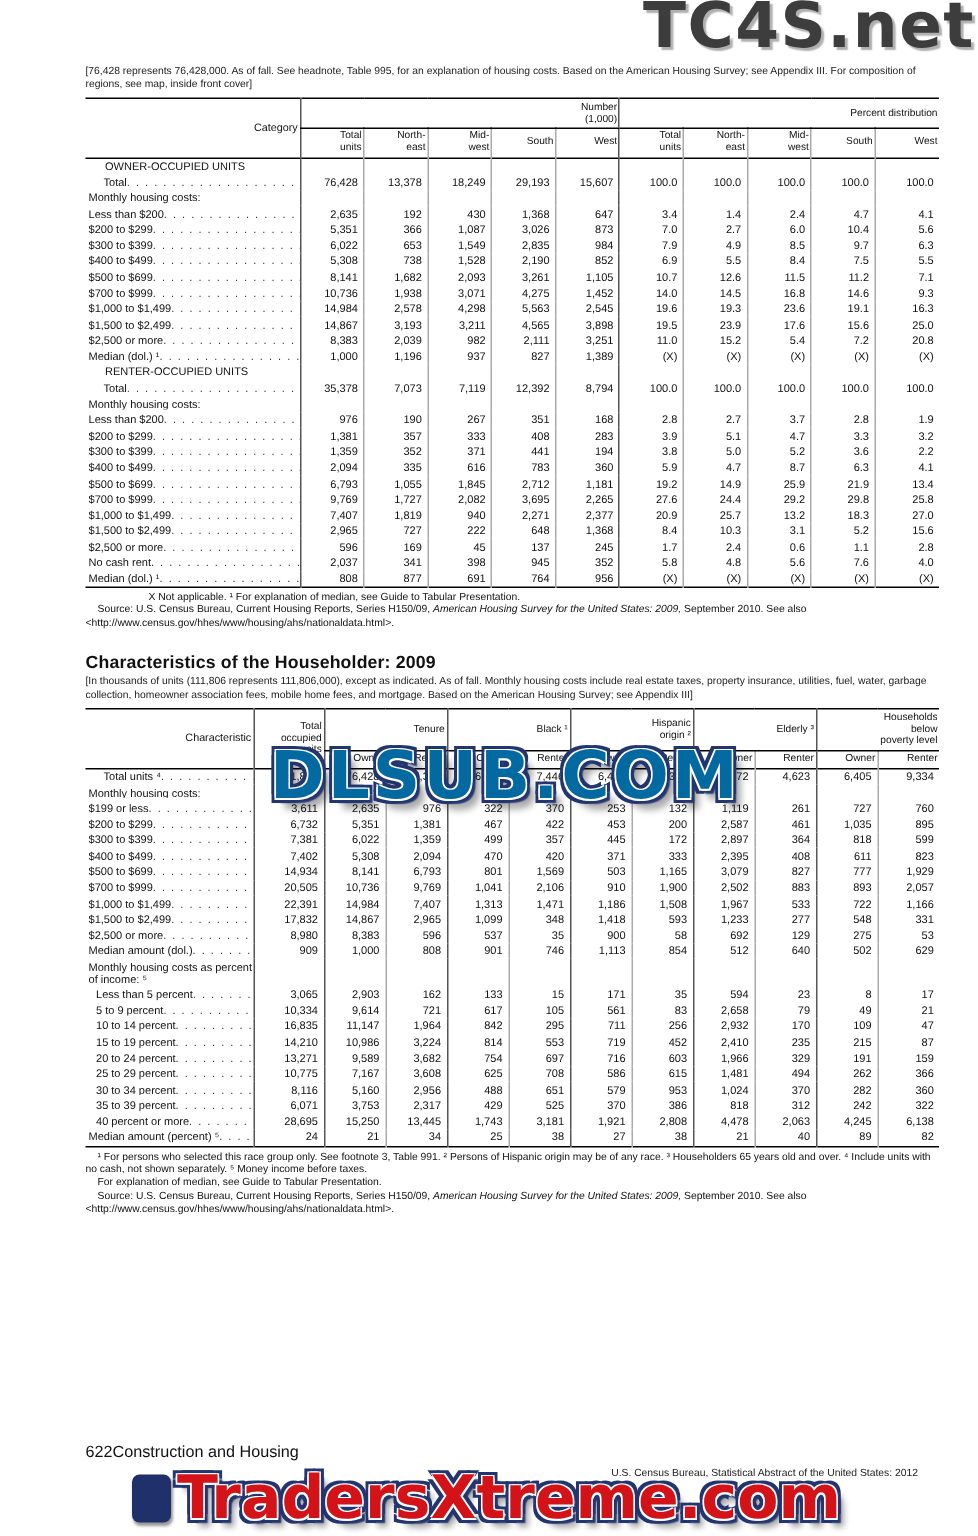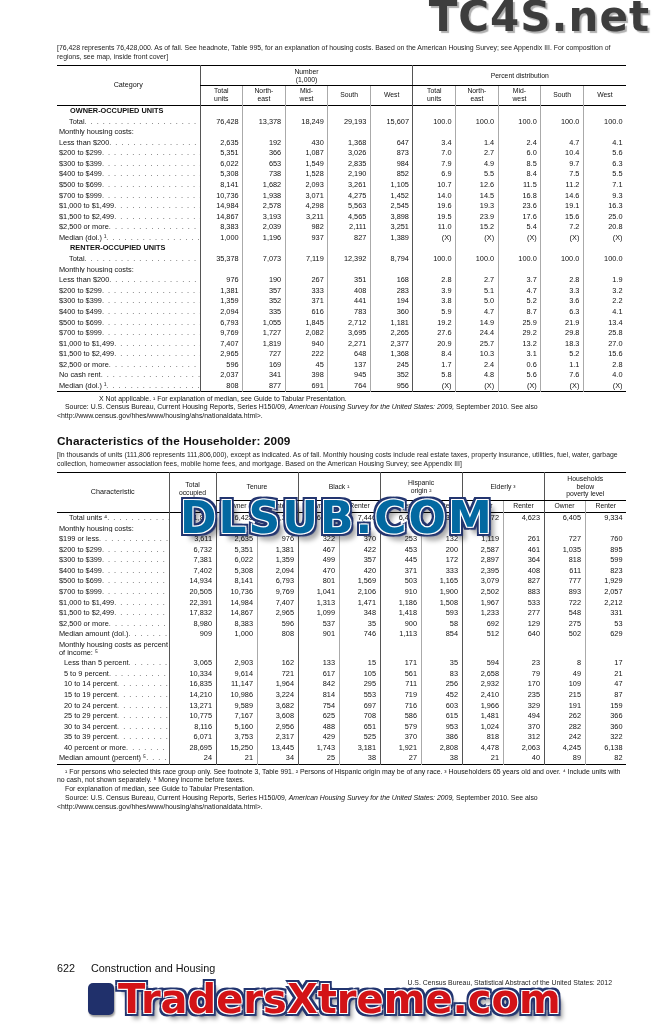--- a/index.html
+++ b/index.html
@@ -8,34 +8,34 @@
        font-family:"Liberation Sans",sans-serif}
   .content{position:absolute;inset:0;padding:42px 26px 0 57px}
 
   .tbl-title{font-size:11.8px;font-weight:bold;margin:0 0 3px;letter-spacing:.1px}
   .tbl-title.two{margin-bottom:0}
   .headnote{font-size:6.9px;line-height:1.25;margin:2px 0 4px;color:#222}
 
   table{border-collapse:collapse;table-layout:fixed;width:569px;
         border-top:1.6px solid #000;border-bottom:1.4px solid #000}
   thead{border-bottom:1px solid #000}
-  th{font-weight:normal;font-size:6.8px;line-height:1.15;text-align:center;vertical-align:middle;
+  th{font-weight:normal;font-size:6.8px;line-height:1.15;text-align:right;vertical-align:middle;
      padding:1.5px 1px;white-space:pre-line}
   th.grp{border-bottom:1px solid #000}
   th.cat{font-size:7.2px}
   th.vl,td.num{border-left:1px solid #aaa}
   th.gb,td.gb{border-left:1px solid #555}
   td{font-size:7.35px;line-height:1.05;padding:1.45px 0;vertical-align:bottom}
   td.num{text-align:right;padding-right:3.5px}
   td.lbl{padding-left:2px;overflow:hidden}
   .lblflex{display:flex;align-items:baseline;overflow:hidden}
   .txt{white-space:nowrap}
   .leader{flex:1;overflow:hidden;white-space:nowrap;letter-spacing:1px;color:#333}
   .leader::before{content:" . . . . . . . . . . . . . . . . . . . . . . . . . . . . . . . . . . . . . . . . . . ."}
-  .row-section .txt{font-weight:bold}
+  .row-section .txt{font-weight:normal}
   .row-section td.lbl{padding-left:13px}
   .row-total td{font-weight:normal}
   .row-total td.lbl{padding-left:12px}
   td.lbl.ind{padding-left:7px}
   .row-subhead2 .txt{white-space:normal}
 
   .footnote994{font-size:6.9px;margin:3px 0 1px;padding-left:42px}
   .fn{font-size:6.9px;margin:3px 0 0;text-indent:8px;line-height:1.25}
   .fn2{font-size:6.9px;margin:0;text-indent:8px;line-height:1.25}
   .src{font-size:6.9px;line-height:1.3;margin:1px 0 0;text-indent:8px}
@@ -51,21 +51,21 @@
                   6px 7px 5px rgba(0,0,0,.35)}
   .wm-bot{bottom:2px;left:88px;font-size:40px;color:#d31317;letter-spacing:0;
       display:flex;align-items:center;gap:4px;
       text-shadow:-1px -1px 0 #fff,1px -1px 0 #fff,-1px 1px 0 #fff,1px 1px 0 #fff,
                   -3px -3px 0 #23356f,3px -3px 0 #23356f,-3px 3px 0 #23356f,3px 3px 1px #23356f,
                   5px 6px 4px rgba(0,0,0,.35)}
   .wm-logo{width:26px;height:32px;background:#20306b;border-radius:5px;flex:0 0 auto;
       box-shadow:1px 2px 2px rgba(0,0,0,.4)}
 
   .pagefoot{position:absolute;left:57px;bottom:50px;font-size:10.8px}
-  .pagefoot .pnum{margin-right:16px}
+  .pagefoot .pnum{}
   .credit{position:absolute;right:40px;bottom:38px;font-size:6.9px;color:#222}
 </style>
 </head>
 <body>
 
 <div class="content">
 
   <section>
     <p class="headnote">[76,428 represents 76,428,000. As of fall. See headnote, Table 995, for an explanation of housing costs. Based on the American Housing Survey; see Appendix III. For composition of regions, see map, inside front cover]</p>
 
@@ -790,21 +790,21 @@
             <td class="num gb">22,391</td>
             <td class="num gb">14,984</td>
             <td class="num">7,407</td>
             <td class="num gb">1,313</td>
             <td class="num">1,471</td>
             <td class="num gb">1,186</td>
             <td class="num">1,508</td>
             <td class="num gb">1,967</td>
             <td class="num">533</td>
             <td class="num gb">722</td>
-            <td class="num">2,212</td>
+            <td class="num">1,166</td>
           </tr>
           <tr class="row-data">
             <td class="lbl">
               <span class="lblflex">
                 <span class="txt">$1,500 to $2,499</span>
                 <span class="leader"></span>
               </span>
             </td>
             <td class="num gb">17,832</td>
             <td class="num gb">14,867</td>

